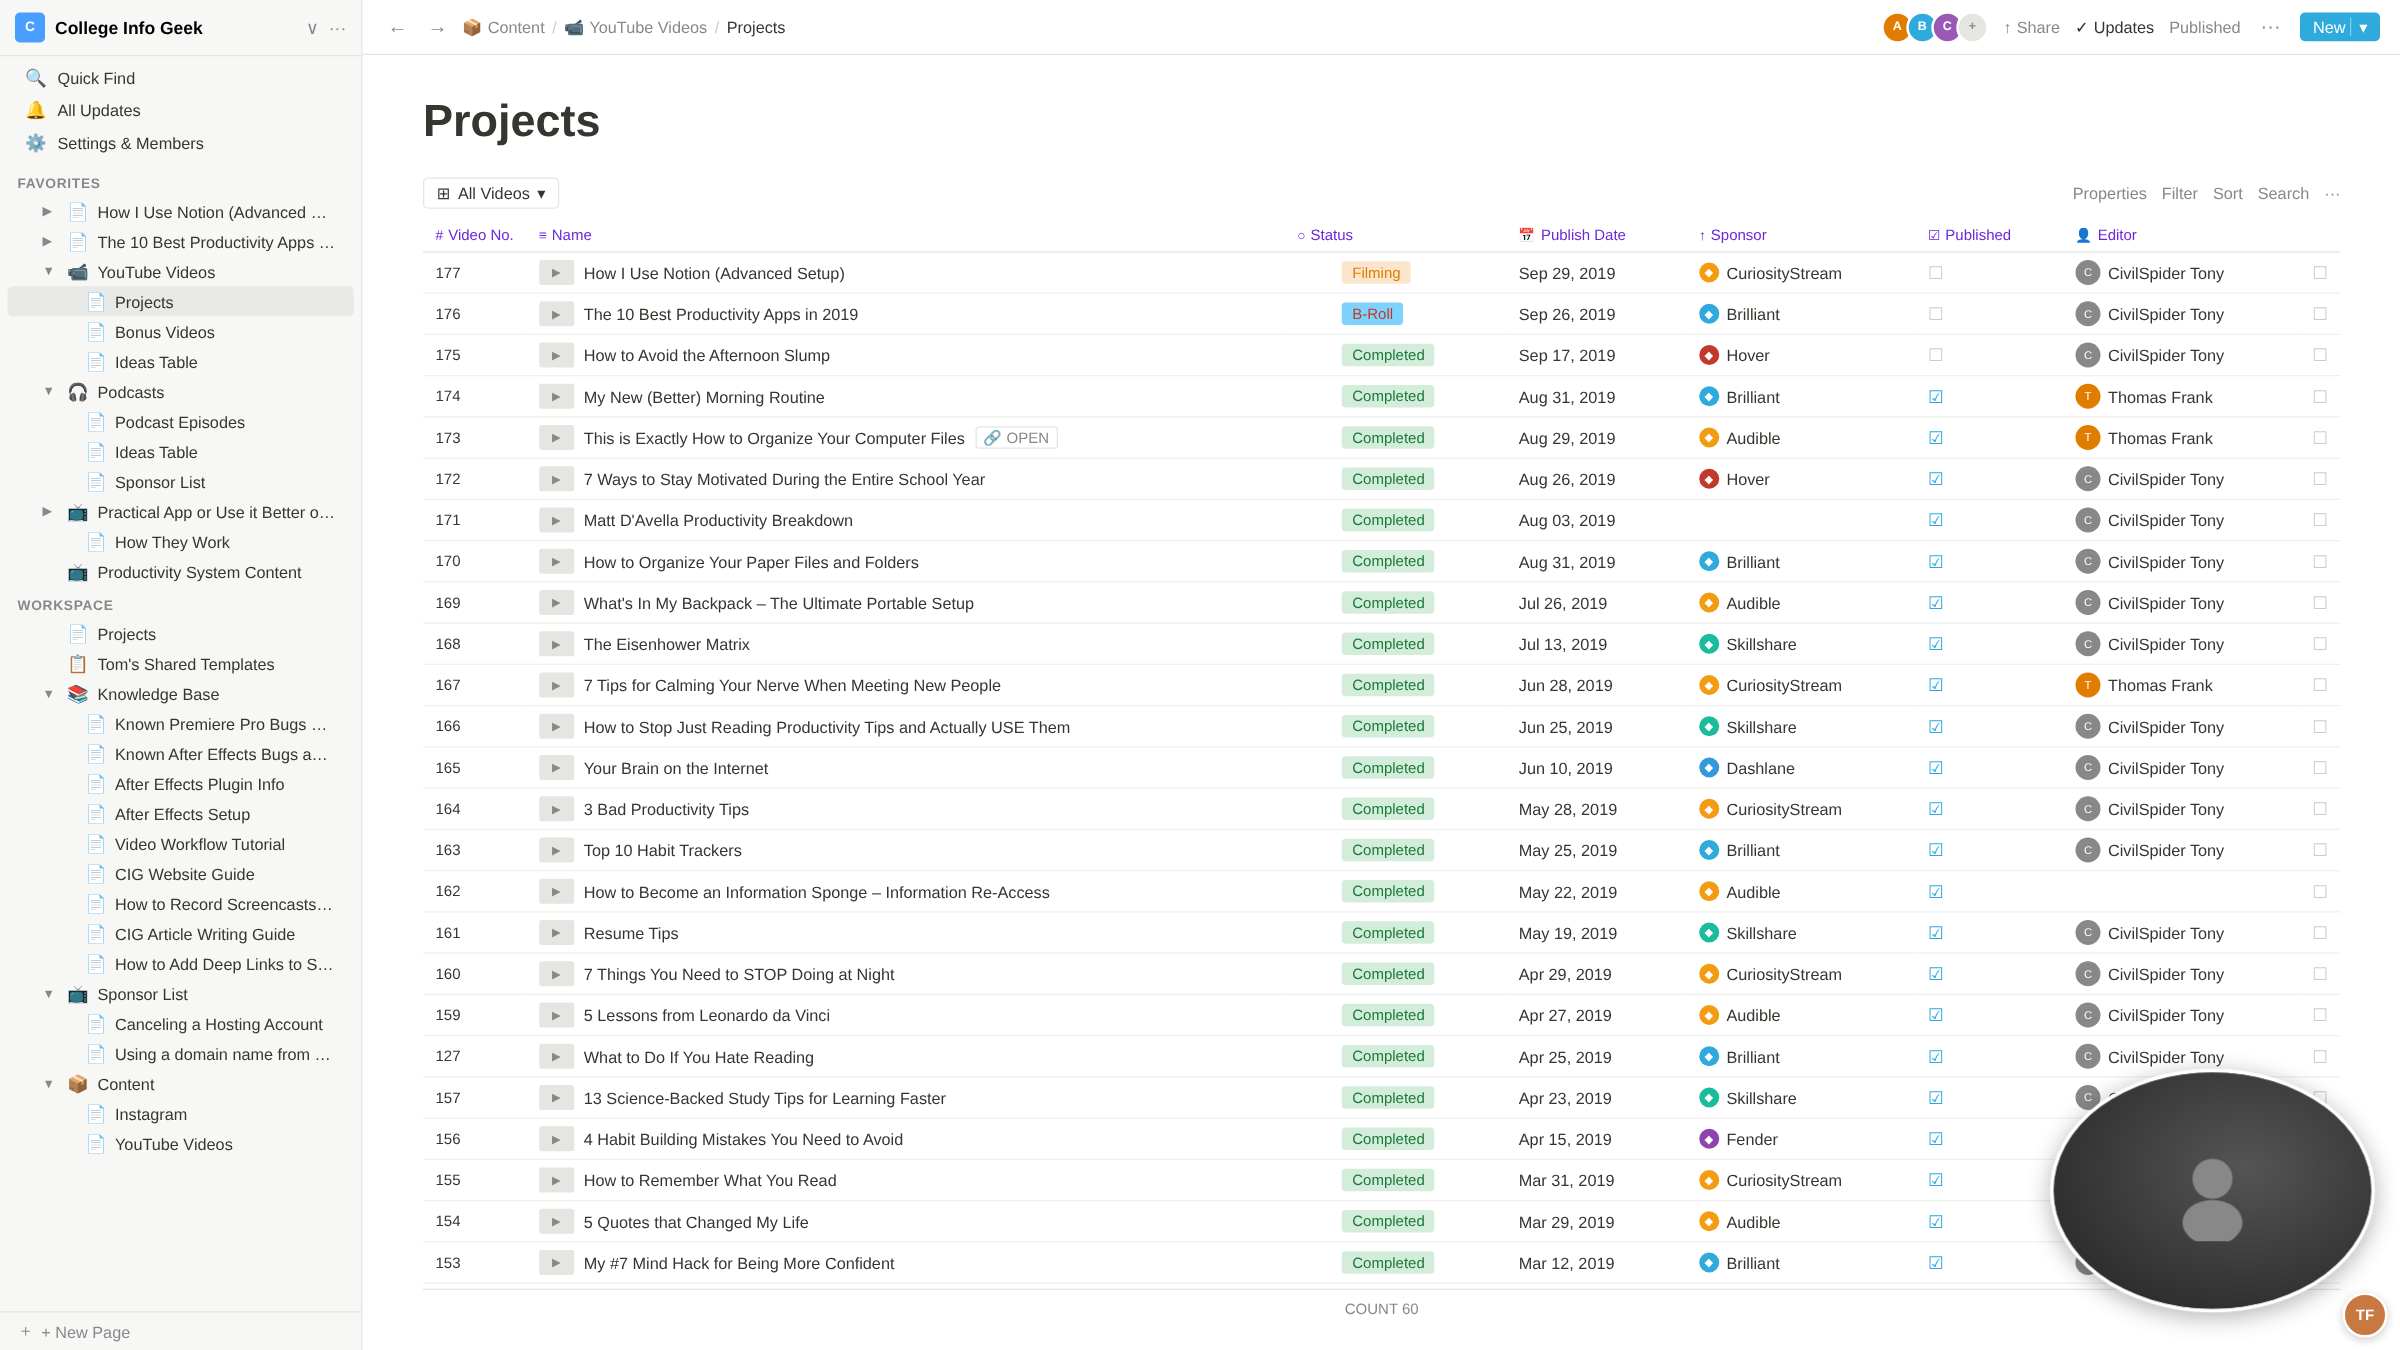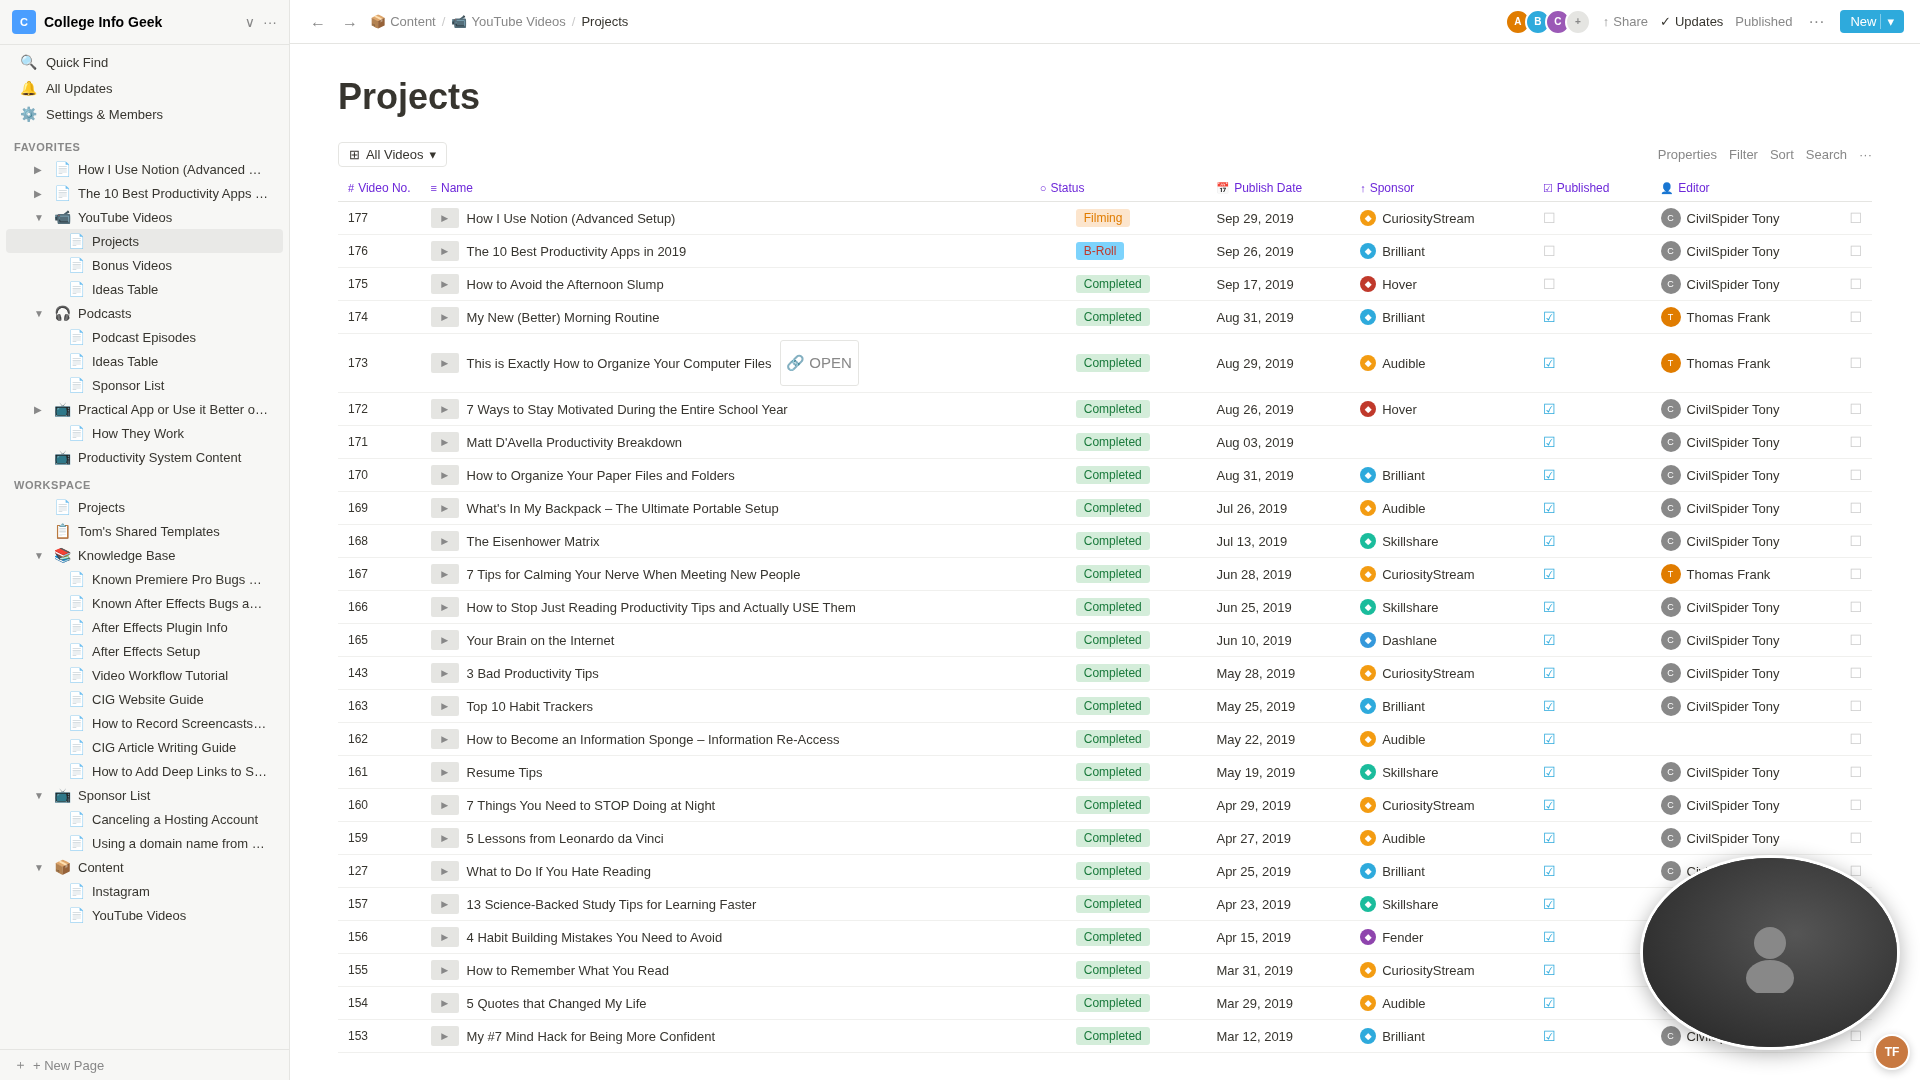--- a/index.html
+++ b/index.html
@@ -190,21 +190,21 @@
     .pub-date { color: #888; white-space: nowrap; }
     .sponsor-cell { display: flex; align-items: center; gap: 6px; white-space: nowrap; }
     .sponsor-icon { width: 16px; height: 16px; border-radius: 50%; display: flex; align-items: center; justify-content: center; font-size: 9px; color: white; flex-shrink: 0; }
     .published-check { color: #2eaadc; font-size: 14px; }
     .published-empty { color: #ccc; font-size: 14px; }
     .editor-cell { display: flex; align-items: center; gap: 6px; white-space: nowrap; }
     .editor-avatar { width: 20px; height: 20px; border-radius: 50%; display: flex; align-items: center; justify-content: center; font-size: 9px; color: white; flex-shrink: 0; }
     .open-btn {
       display: inline-flex; align-items: center; gap: 4px;
       background: none; border: 1px solid #e5e5e2; border-radius: 3px;
-      padding: 13px 6px; font-size: 15px; cursor: pointer; color: #888;
+      padding: 1px 6px; font-size: 12px; cursor: pointer; color: #888;
       white-space: nowrap;
     }
     .col-checkbox { width: 20px; }
 
     
     #table-count {
       text-align: center;
       color: #888; font-size: 12px;
       padding: 8px 0;
       border-top: 1px solid #e5e5e2;
@@ -872,21 +872,21 @@
       <td><span class="published-check">☑</span></td>
       <td>
         <div class="editor-cell">
           <span class="editor-avatar" style="background:#888">C</span>
           <span>CivilSpider Tony</span>
         </div>
       </td>
       <td class="col-checkbox"><span style="color:#ccc;font-size:14px;">☐</span></td>
     </tr>
           <tr>
-      <td class="row-num">143</td>
+      <td class="row-num">164</td>
       <td>
         <div class="row-title">
           <div class="row-thumb">▶</div>
           <span class="row-title-text">3 Bad Productivity Tips</span>
 
         </div>
       </td>
       <td>
         <span class="status-badge status-completed">Completed</span>
       </td>
@@ -1210,20 +1210,25 @@
         <div class="editor-cell">
           <span class="editor-avatar" style="background:#888">C</span>
           <span>CivilSpider Tony</span>
         </div>
       </td>
       <td class="col-checkbox"><span style="color:#ccc;font-size:14px;">☐</span></td>
     </tr>
         </tbody>
     </table>
 
+    <div id="table-count">
+      <span>COUNT</span>
+      <span> </span>
+      <span>60</span>
+    </div>
   </div>
 </div>
 
 <div id="floating-video">
   <div id="floating-video-inner">
     <svg width="80" height="80" viewBox="0 0 80 80">
       <circle cx="40" cy="30" r="16" fill="#888"></circle>
       <ellipse cx="40" cy="65" rx="24" ry="18" fill="#888"></ellipse>
     </svg>
   </div>

